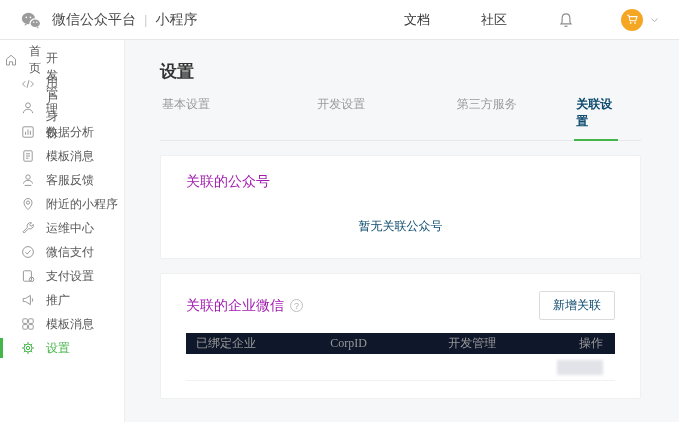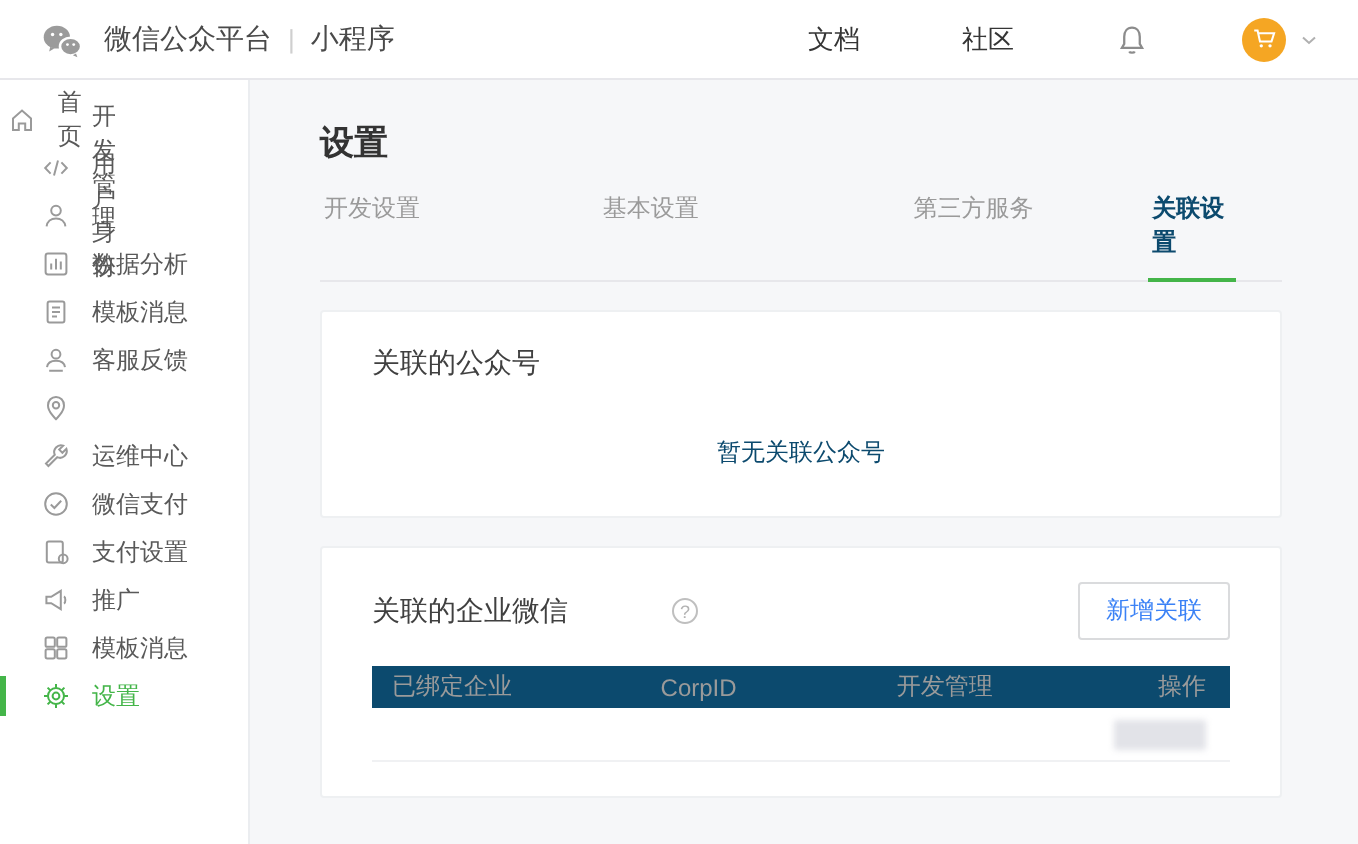--- a/index.html
+++ b/index.html
@@ -41,35 +41,35 @@
     padding:20px 38px 20px 35px; }
   .page-title { font-size:17px; color:#333; }
   .tabs { display:flex; margin-top:13px; border-bottom:1px solid #e7e7eb; }
   .tab { font-size:12px; color:#9a9a9a; margin-right:23px; padding:0 2px 9px;
     cursor:pointer; }
   .tab.active { color:#0c4a6e; font-weight:bold; border-bottom:2px solid #44b549;
     margin-bottom:-1px; }
 
   .card { background:#fff; margin-top:14px; padding:17px 25px;
     border:1px solid #eef0f2; border-radius:2px; }
-  .card-title { font-size:14px; color:#404040; }
-  .card-head { display:flex; align-items:center;gap:46px; }
+  .card-title { font-size:14px; color:#a21caf; }
+  .card-head { display:flex; align-items:center; }
   .help-icon { display:inline-flex; width:13px; height:13px; margin-left:6px;
     border:1px solid #bfbfbf; border-radius:50%; color:#b2b2b2; font-size:9px;
     align-items:center; justify-content:center; cursor:pointer; }
-  .btn-plain { margin-left:auto; font-size:12px; color:#3b82f6; background:#fff;
+  .btn-plain { margin-left:auto; font-size:12px; color:#0c4a6e; background:#fff;
     border:1px solid #dadbdd; border-radius:2px; padding:5px 13px; cursor:pointer;
     font-family:inherit; }
 
   .card-official { min-height:104px; }
   .empty-text { text-align:center; font-size:12px; color:#0c4a6e; margin-top:27px; }
 
   .assoc-table { margin-top:13px; font-size:12px; }
-  .t-head { display:flex; align-items:center; background:#0c4a6e; color:#9a9a9a;
-    height:21px; padding:0 12px 0 10px; }
+  .t-head { display:flex; align-items:center; background:#0f172a; color:#9a9a9a;
+    height:21px; padding:0 12px 0 10px;font-family:Liberation Serif, serif; }
   .t-row { display:flex; align-items:center; height:27px; padding:0 12px 0 10px;
     border-bottom:1px solid #f0f1f3; }
   .col-0 { width:33%;justify-content:flex-end; } .col-1 { width:29%; } .col-2 { width:24%; }
   .col-3 { flex:1; text-align:right; }
   .redacted { height:15px; background:#e2e3e8; filter:blur(1.6px); border-radius:1px; }
   .col-0 .redacted { width:105px; } .col-1 .redacted { width:102px; }
   .col-2 .redacted { width:70px; }
   .col-3 .redacted { width:46px; display:inline-block; vertical-align:middle; }
 </style>
 </head>
@@ -177,20 +177,21 @@
       <span>客服反馈</span>
     </div>
 
     <div class="side-item col-6">
       <span class="icon">
         <svg width="14" height="14" viewBox="0 0 14 14">
           <path d="M7 12.6 C7 12.6 11 8.9 11 5.7 C11 3.2 9.2 1.5 7 1.5 C4.8 1.5 3 3.2 3 5.7 C3 8.9 7 12.6 7 12.6 Z"></path>
           <circle cx="7" cy="5.6" r="1.6"></circle>
         </svg>
       </span>
+      <span>附近的小程序</span>
     </div>
 
     <div class="side-item col-7">
       <span class="icon">
         <svg width="14" height="14" viewBox="0 0 14 14">
           <path d="M12.2 3.4 A3.4 3.4 0 0 1 7.6 7.6 L3.2 12 L2 10.8 L6.4 6.4 A3.4 3.4 0 0 1 10.6 1.8 L8.6 3.8 L10.2 5.4 Z"></path>
         </svg>
       </span>
       <span>运维中心</span>
     </div>
@@ -247,23 +248,23 @@
       </span>
       <span>设置</span>
     </div>
   </nav>
 
 <main class="main">
   <h1 class="page-title">设置</h1>
 
   <div class="tabs">
 
+      <span class="tab col-0">基本设置</span>
+
       <span class="tab col-1">开发设置</span>
-
-      <span class="tab col-0">基本设置</span>
 
       <span class="tab col-2">第三方服务</span>
 
 
 
       <span class="tab col-5 active">关联设置</span>
     </div>
 
   <section class="card card-official">
     <div class="card-title">关联的公众号</div>

